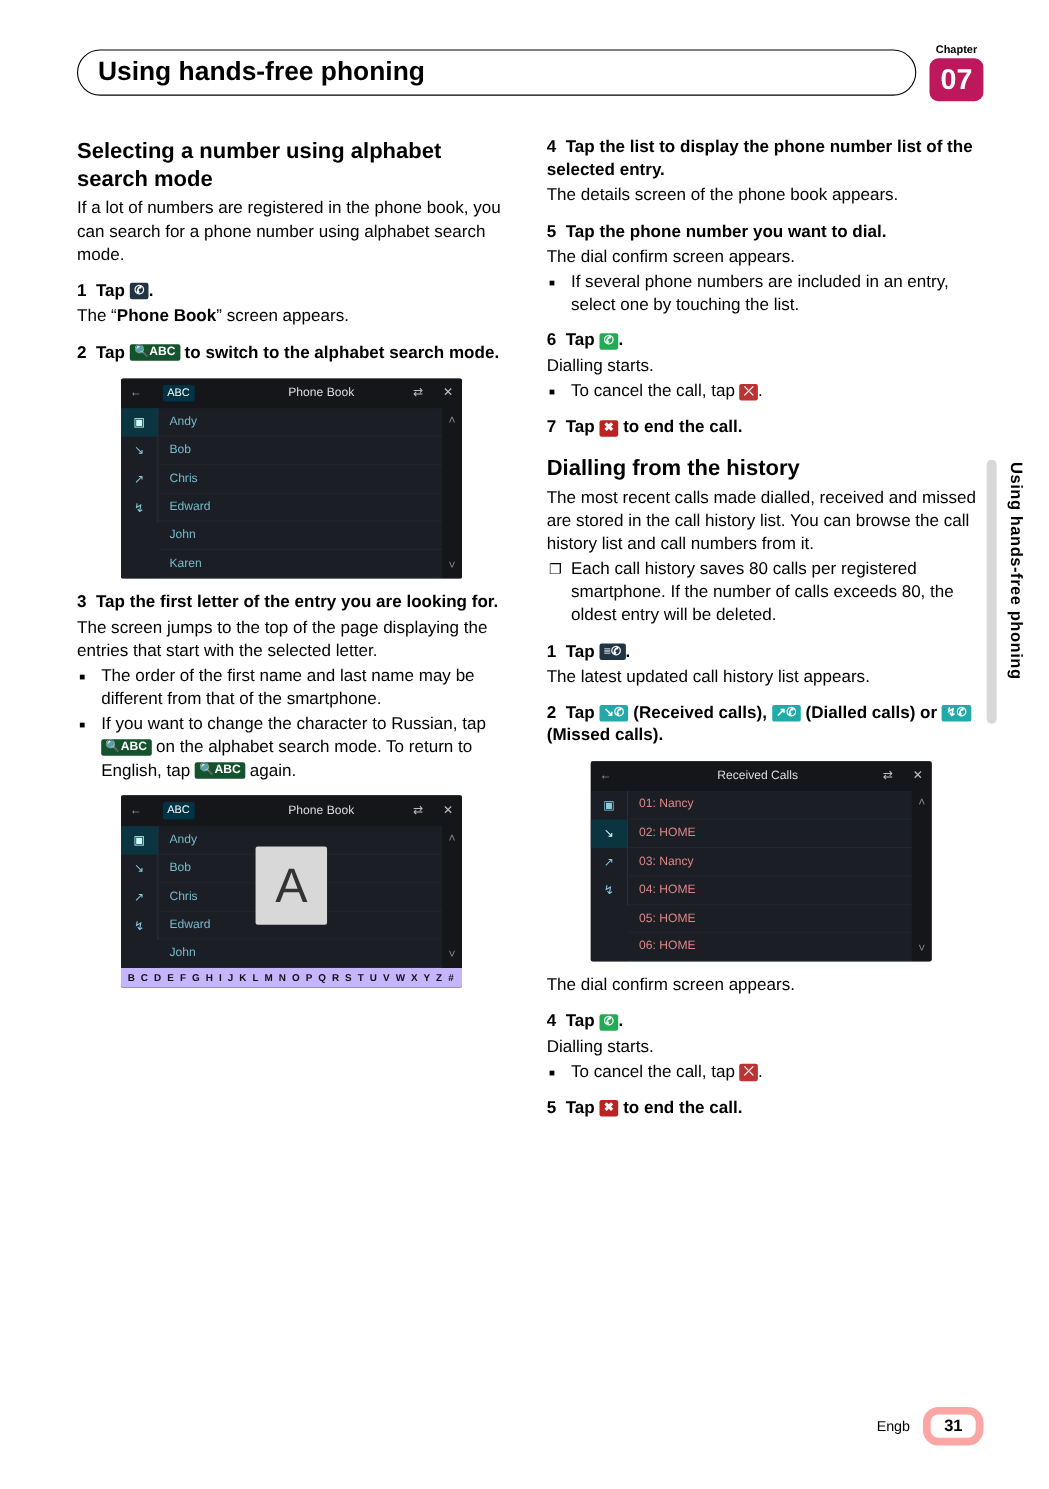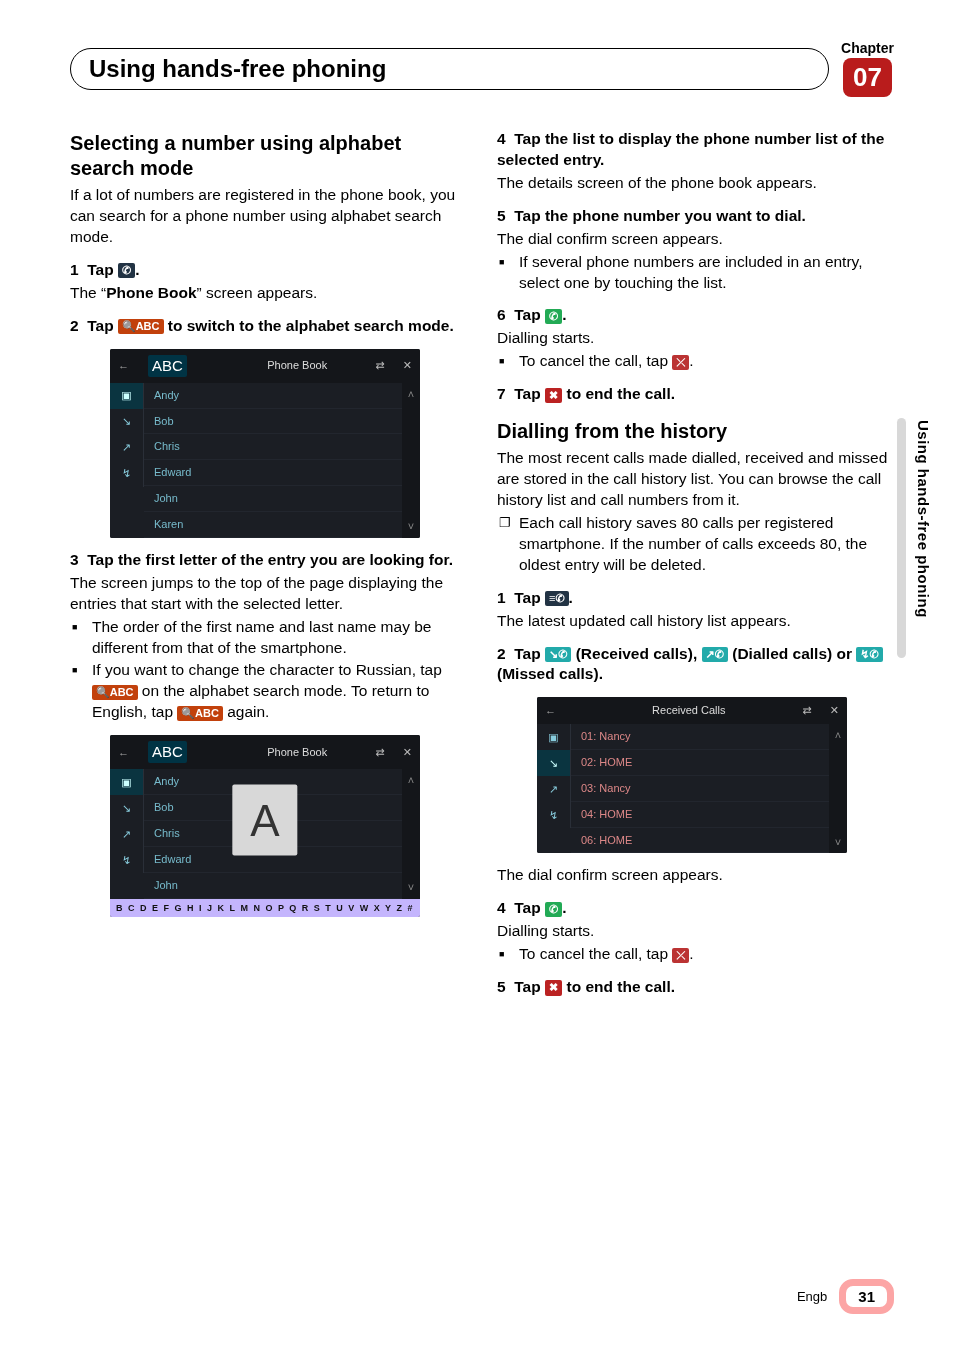--- a/index.html
+++ b/index.html
@@ -2,47 +2,47 @@
 <html><head>
 <meta charset="utf-8">
 <style>
   * { box-sizing: border-box; margin: 0; padding: 0; }
   html, body { width: 954px; background: #fff; font-family: Arial, Helvetica, sans-serif; color: #000; }
   .page { position: relative; width: 954px; height: 1354px; padding: 40px 60px 40px 70px; }
   .header-row { display: flex; align-items: center; margin-bottom: 20px; }
   .doc-title-wrap { flex: 1; border: 1px solid #000; border-radius: 24px; padding: 6px 18px; position: relative; }
   .doc-title { font-size: 24px; font-weight: bold; }
   .chapter-badge { margin-left: 12px; text-align: center; }
-  .chapter-label { font-size: 14px; font-weight: bold; margin-bottom: 2px; }
-  .chapter-num { background: #b91c1c; color: #fff; font-size: 26px; font-weight: bold; padding: 4px 10px; border-radius: 8px; display: inline-block; min-width: 44px; text-align: center; }
+  .chapter-label { font-size: 10px; font-weight: bold; margin-bottom: 2px; }
+  .chapter-num { background: #be185d; color: #fff; font-size: 26px; font-weight: bold; padding: 4px 10px; border-radius: 8px; display: inline-block; min-width: 44px; text-align: center; }
   .columns { display: flex; gap: 30px; }
   .col { width: 398px; font-size: 15.5px; line-height: 1.35; }
   .col h2 { font-size: 20px; font-weight: bold; margin-top: 14px; margin-bottom: 4px; line-height: 1.25; }
   .col p { margin-bottom: 2px; }
   .step { margin-top: 12px; }
   .step-inline { font-weight: bold; }
   .num { font-weight: bold; }
   .icon { display: inline-block; vertical-align: middle; padding: 1px 4px; color: #fff; font-size: 11px; border-radius: 2px; line-height: 1.2; font-weight: bold; }
   .ic-book { background: #234; }
-  .ic-abc { background: #c2410c; }
+  .ic-abc { background: #14532d; }
   .ic-green { background: #2a5; }
   .ic-red { background: #b33; }
   .ic-cyan { background: #2aa; }
   .ic-dark { background: #234; }
   .ic-redx { background: #b22; }
   ul.blacksq { list-style: none; padding-left: 22px; margin-top: 2px; }
   ul.blacksq > li { position: relative; margin-bottom: 2px; }
   ul.blacksq > li::before { content: "■"; position: absolute; left: -20px; font-size: 9px; top: 4px; }
   ul.openbox { list-style: none; padding-left: 22px; margin-top: 2px; }
   ul.openbox > li { position: relative; margin-bottom: 2px; }
   ul.openbox > li::before { content: "❐"; position: absolute; left: -20px; font-size: 13px; top: 1px; }
   .screenshot { margin: 12px 0; background: #1b1e24; color: #9cc; font-size: 11px; border-radius: 2px; overflow: hidden; width: 310px; margin-left: 40px; }
   .ss-top { display: flex; align-items: center; padding: 6px 8px; background: #14161a; color: #ccc; font-size: 11px; }
   .ss-top .back { flex: 0 0 30px; color: #aaa; }
-  .ss-top .abc-chip { background: #034; color: #fff; padding: 1px 4px; border-radius: 2px; font-size: 15px; margin-right: 32px; }
+  .ss-top .abc-chip { background: #034; color: #fff; padding: 1px 4px; border-radius: 2px; font-size: 10px; margin-right: 32px; }
   .ss-top .title { flex: 1; text-align: center; color: #ddd; }
   .ss-top .right { display: flex; gap: 18px; color: #bbb; }
   .ss-body { display: flex; }
   .ss-left { width: 34px; display: flex; flex-direction: column; background: #1b1e24; }
   .ss-left .tab { height: 26px; display: flex; align-items: center; justify-content: center; font-size: 12px; color: #8cd; border-right: 1px solid #2a2f38; }
   .ss-left .tab.active { background: #0a3440; color: #cff; }
   .ss-list { flex: 1; }
   .ss-list .row { padding: 5px 10px; color: #7bc; border-bottom: 1px solid #22262e; font-size: 11px; }
   .ss-scroll { width: 18px; background: #14161a; display: flex; flex-direction: column; justify-content: space-between; align-items: center; padding: 4px 0; color: #888; }
   .ss-alpha-row { background: #c4b5fd; color: #111; font-size: 9px; letter-spacing: 1.5px; padding: 3px 4px; text-align: center; font-weight: bold; }
@@ -200,20 +200,21 @@
             <div class="tab tabicon">▣</div>
             <div class="tab active tabicon">↘</div>
             <div class="tab tabicon">↗</div>
             <div class="tab tabicon">↯</div>
           </div>
           <div class="ss-list history">
             <div class="row">01: Nancy</div>
             <div class="row">02: HOME</div>
             <div class="row">03: Nancy</div>
             <div class="row">04: HOME</div>
+            <div class="row">05: HOME</div>
             <div class="row">06: HOME</div>
           </div>
           <div class="ss-scroll">
               <span>˄</span>
               <span>˅</span>
             </div>
         </div>
       </div>
 
       <p>The dial confirm screen appears.</p>

